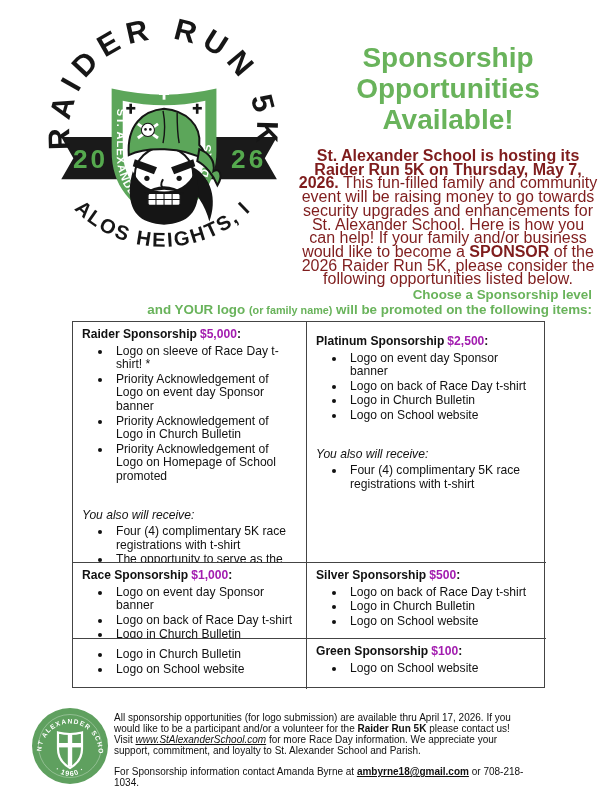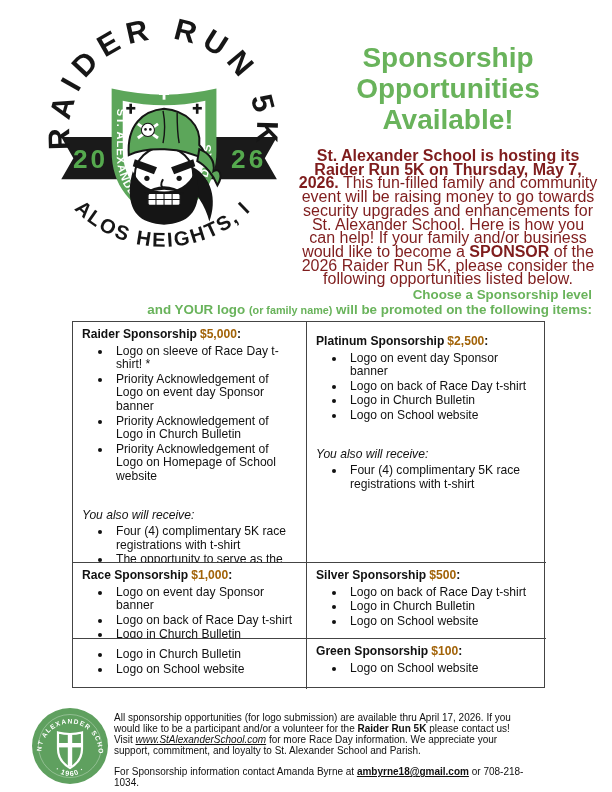--- a/index.html
+++ b/index.html
@@ -26,21 +26,21 @@
   
   .tier-table{position:absolute;left:72px;top:321px;width:473px;height:367px;
               display:grid;grid-template-columns:234px 239px;grid-template-rows:241px 76px 50px;
               border:1px solid #444;box-sizing:border-box;}
   .cell{border-right:1px solid #444;border-bottom:1px solid #444;
         padding:6px 8px 0 9px;overflow:hidden;font-size:12.1px;line-height:13.6px;}
   .cell.last-col{border-right:none;}
   .cell.last-row{border-bottom:none;}
   .cell.pad-more{padding-top:13px;}
   .tier-head{font-weight:bold;}
-  .money{color:#a16207;margin-left:3px;}
+  .money{color:#a21caf;margin-left:3px;}
   .blist{list-style:disc;margin:3px 0 0 0;padding-left:30px;}
   .blist li{margin:0 0 1px 0;padding-left:4px;}
   .also{font-style:italic;margin-top:25px;}
 
   
   .seal{position:absolute;left:30px;top:706px;width:80px;height:80px;}
   .seal-arc{font-weight:bold;font-size:6.6px;letter-spacing:1.1px;fill:#fff;}
   .seal-year{font-weight:bold;font-size:7.2px;letter-spacing:1px;fill:#fff;}
   .footer-text{position:absolute;left:114px;top:712px;width:412px;
                font-size:10px;line-height:11px;color:#101010;}
@@ -132,21 +132,21 @@
   </div>
 
   <div class="tier-table">
 
     <div class="cell">
       <div class="tier-head"><span>Raider Sponsorship</span><span class="money">$5,000</span><span>:</span></div>
       <ul class="blist">
         <li>Logo on sleeve of Race Day t-shirt! *</li>
         <li>Priority Acknowledgement of Logo on event day Sponsor banner</li>
         <li>Priority Acknowledgement of Logo in Church Bulletin</li>
-        <li>Priority Acknowledgement of Logo on Homepage of School website</li>
+        <li>Priority Acknowledgement of Logo on Homepage of School promoted</li>
       </ul>
       <div class="also">You also will receive:</div>
       <ul class="blist">
         <li>Four (4) complimentary 5K race registrations with t-shirt</li>
         <li><span>The opportunity to serve as the </span><b>2026 Raider Run 5K Grand Marshal</b></li>
       </ul>
 
     </div>
 
     <div class="cell last-col pad-more">

